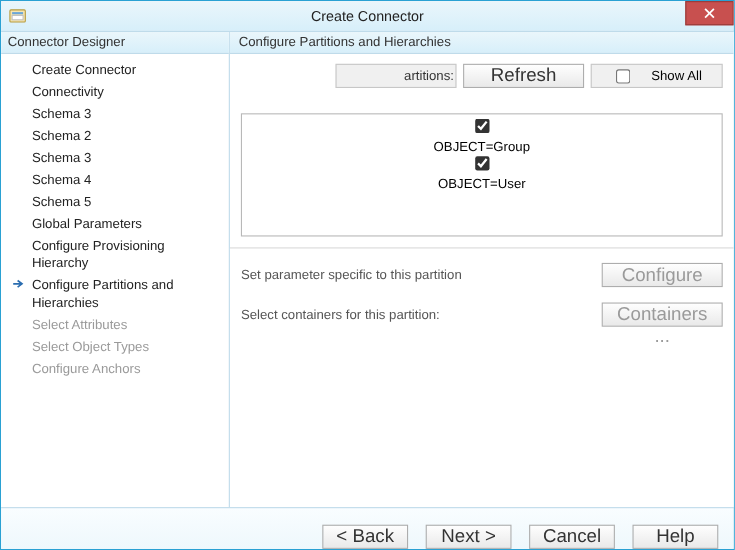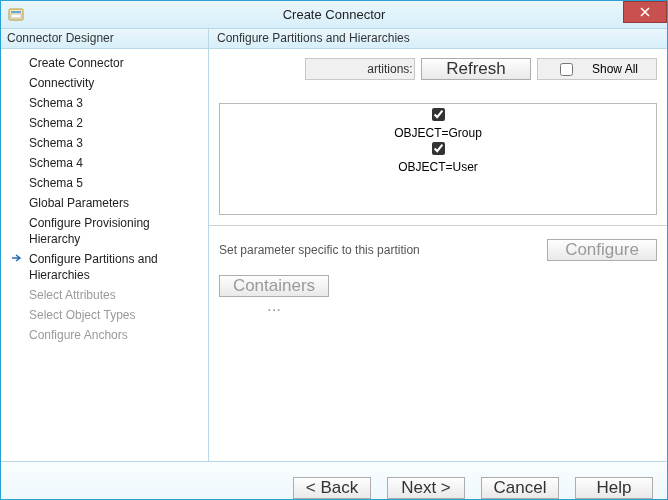--- a/index.html
+++ b/index.html
@@ -275,20 +275,21 @@
         </div>
 
       <div class="divider"></div>
 
       <div class="param-row">
         <span class="label">Set parameter specific to this partition</span>
         <button class="btn disabled">Configure</button>
       </div>
 
       <div class="param-row">
+        <span class="label">Select containers for this partition:</span>
         <button class="btn disabled">Containers ...</button>
       </div>
 
     </div>
   </div>
 
 </div>
 
 <div class="footer">
   <button class="btn">&lt;  Back</button>

